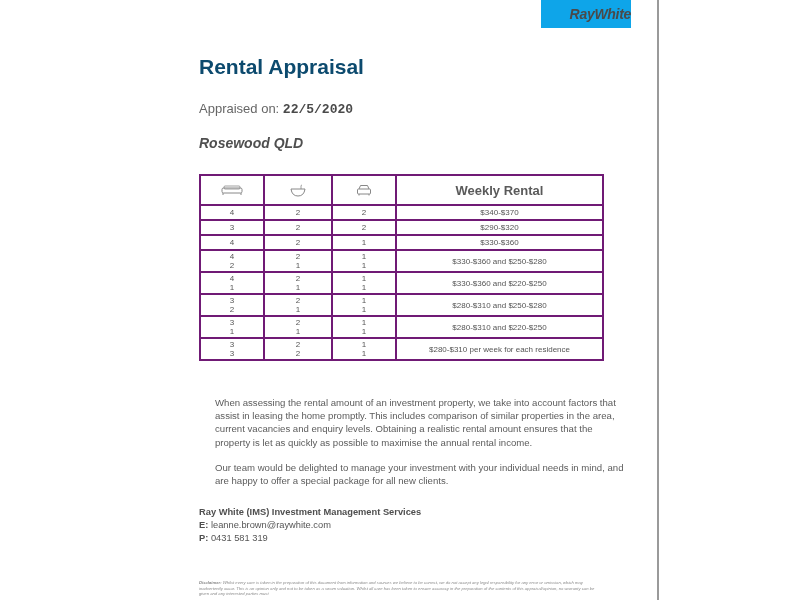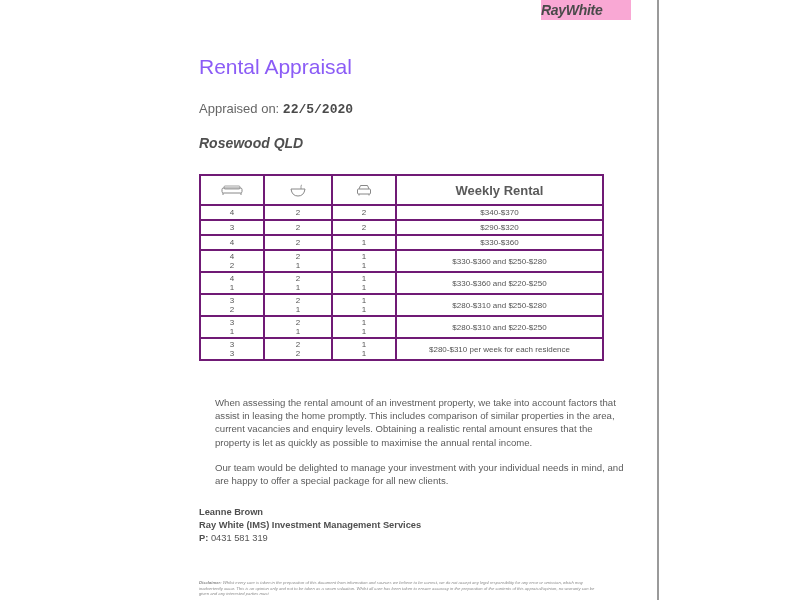--- a/index.html
+++ b/index.html
@@ -7,31 +7,31 @@
       width: 800px; height: 600px; overflow: hidden;
       background: #ffffff; position: relative;
       font-family: "Liberation Sans", sans-serif;
       color: #555555;
     }
     .page-edge {
       position: absolute; left: 657px; top: 0; width: 2px; height: 600px;
       background: #9a9a9a;
     }
     .logo {
-      position: absolute; left: 541px; top: 0; width: 90px; height: 20px;
-      background: #f9a8d4;
-      display: flex; align-items: center; justify-content: flex-start;
+      position: absolute; left: 541px; top: 0; width: 90px; height: 28px;
+      background: #0ea5e9;
+      display: flex; align-items: center; justify-content: flex-end;
     }
     .logo span {
       font-family: "Liberation Sans", sans-serif; font-weight: bold; font-style: italic;
       font-size: 14px; color: #4a4a4a; letter-spacing: -0.3px;
     }
     .title {
       position: absolute; left: 199px; top: 55px;
-      font-size: 21px; font-weight: normal; color: #8b5cf6;
+      font-size: 21px; font-weight: bold; color: #0c4a6e;
       margin: 0;
     }
     .appraised {
       position: absolute; left: 199px; top: 101px; font-size: 13px; color: #666;
     }
     .appraised b { color: #4a4a4a; font-family: Liberation Mono, monospace; }
     .location {
       position: absolute; left: 199px; top: 135px; font-size: 14px;
       font-weight: bold; font-style: italic; color: #4f4f4f;
     }
@@ -214,21 +214,21 @@
         </td>
       <td class="rent">$280-$310 per week for each residence</td>
     </tr>
   </tbody>
 </table>
 
 <p class="para p1">When assessing the rental amount of an investment property, we take into account factors that assist in leasing the home promptly. This includes comparison of similar properties in the area, current vacancies and enquiry levels. Obtaining a realistic rental amount ensures that the property is let as quickly as possible to maximise the annual rental income.</p>
 <p class="para p2">Our team would be delighted to manage your investment with your individual needs in mind, and are happy to offer a special package for all new clients.</p>
 
 <div class="sig">
-  <div class="bold">Leanne Brown</div>
   <div class="bold">Ray White (IMS) Investment Management Services</div>
+  <div><b>E:</b> <span>leanne.brown@raywhite.com</span></div>
   <div><b>P:</b> <span>0431 581 319</span></div>
 </div>
 
 <div class="disclaimer">
   <b>Disclaimer:</b>
   <span>Whilst every care is taken in the preparation of this document from information and sources we believe to be correct, we do not accept any legal responsibility for any error or omission, which may inadvertently occur. This is an opinion only and not to be taken as a sworn valuation. Whilst all care has been taken to ensure accuracy in the preparation of the contents of this appraisal/opinion, no warranty can be given and any interested parties must</span>
 </div>
 
 </body></html>

